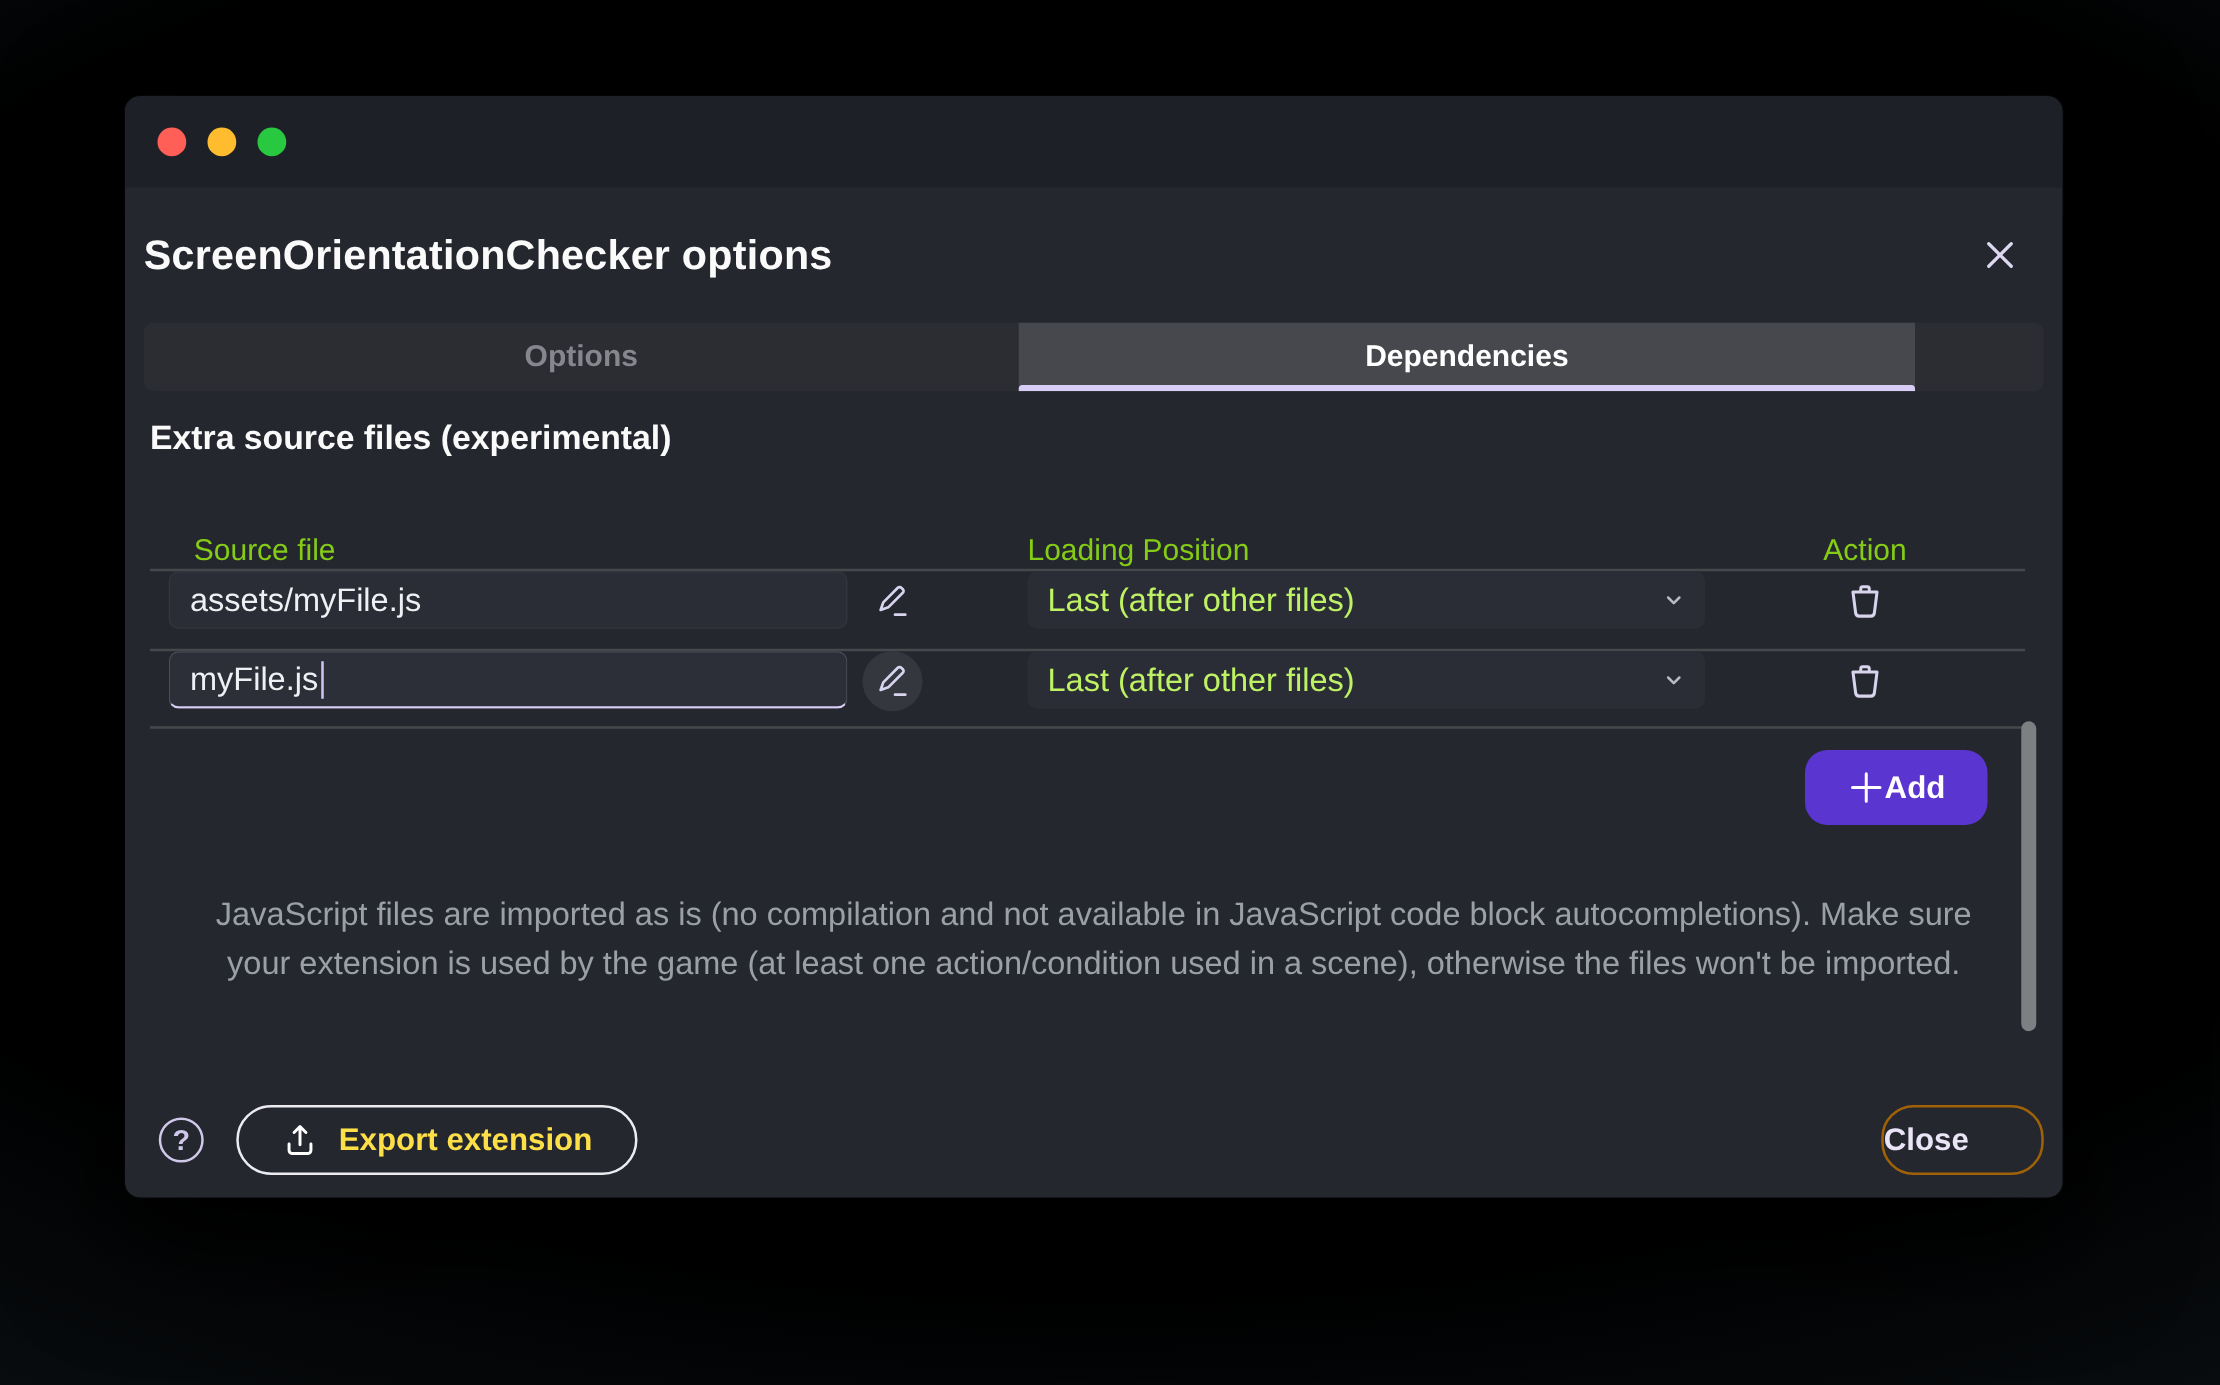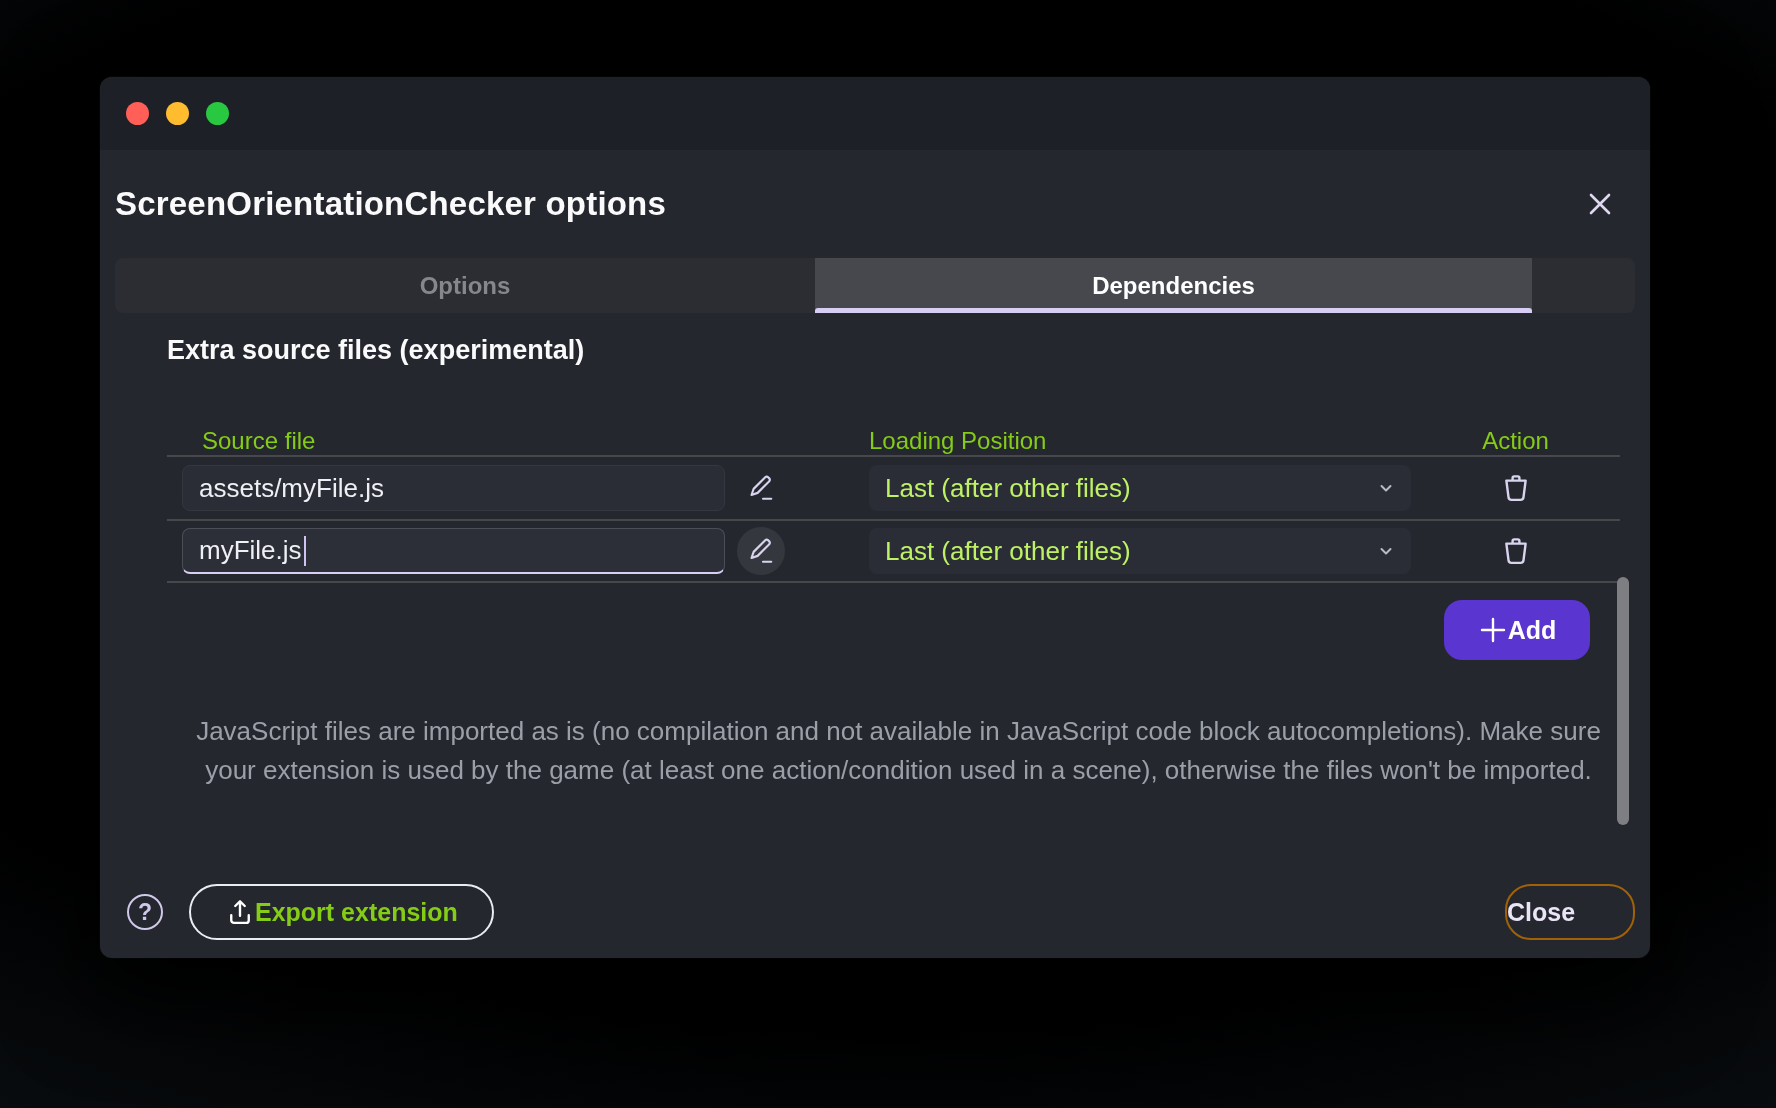--- a/index.html
+++ b/index.html
@@ -38,26 +38,26 @@
   }
   .tab { display:flex; align-items:center; justify-content:center;
     font-size:24px; font-weight:bold; cursor:pointer; position:relative; }
   .tab.inactive { width:700px; color:#85878d; }
   .tab.active { width:717px; background:#46484e; color:#ffffff; }
   .tab.active::after {
     content:""; position:absolute; left:0; right:0; bottom:0; height:5px;
     background:#d8cef5; border-radius:3px 3px 0 0;
   }
 
-  .content { padding:0 20px;margin-left:47px; }
+  .content { padding:0 20px; }
   .section-heading { margin-top:20px; font-size:27px; font-weight:bold; color:#fafafa; height:34px; line-height:34px; }
 
   .table { margin-top:40px; margin-right:10px; }
   .thead { display:flex; align-items:flex-end; height:48px; font-size:24px; color:#84cc16; }
-  .trow { display:flex; align-items:center; height:64px; border-top:2px solid #46484c; }
+  .trow { display:flex; align-items:flex-start; height:64px; border-top:2px solid #46484c; }
   .trow.last { border-bottom:2px solid #46484c; }
   .cell-source { width:558px; padding-left:15px; }
   .cell-source-h { width:558px; padding-left:35px; }
   .cell-pencil { width:72px; display:flex; align-items:center; justify-content:center; }
   .cell-gap { width:72px; }
   .cell-select { width:542px; }
   .cell-action { flex:1; display:flex; align-items:center; justify-content:center; }
 
   .text-input {
     height:46px; background:#2b2d36; border-radius:8px; border:1px solid #35373f;
@@ -95,22 +95,22 @@
     display:flex; align-items:center; justify-content:space-between;
   }
   .footer-left { display:flex; align-items:center; gap:26px; padding-left:12px; }
   .help-btn {
     width:36px; height:36px; border-radius:50%; border:2.5px solid #cfc8e8;
     color:#cfc8e8; font-size:23px; font-weight:bold;
     display:flex; align-items:center; justify-content:center; cursor:pointer;
   }
   .export-btn {
     height:56px; padding:0 34px; border-radius:28px; border:2px solid #ececf0; background:transparent;
-    color:#84cc16; font-family:"Liberation Sans",sans-serif; font-size:25px; font-weight:bold;
-    display:flex; align-items:center; cursor:pointer;
+    color:#fde047; font-family:"Liberation Sans",sans-serif; font-size:25px; font-weight:bold;
+    display:flex; align-items:center; gap:16px; cursor:pointer;
   }
   .close-btn {
     height:56px; width:130px; border-radius:26px; border:2px solid #a16207; background:transparent;
     color:#e9e4f6; font-family:"Liberation Sans",sans-serif; font-size:25px; font-weight:bold;
     display:flex; align-items:center; justify-content:flex-start; cursor:pointer;
   }
 
   .scroll-thumb {
     position:absolute; left:1517px; top:500px; width:12px; height:248px;
     background:#7d7f83; border-radius:6px; cursor:pointer;

